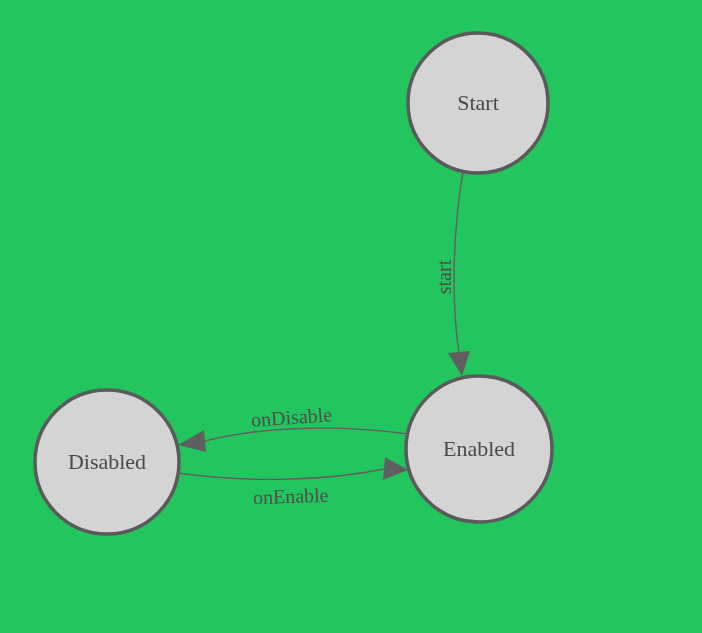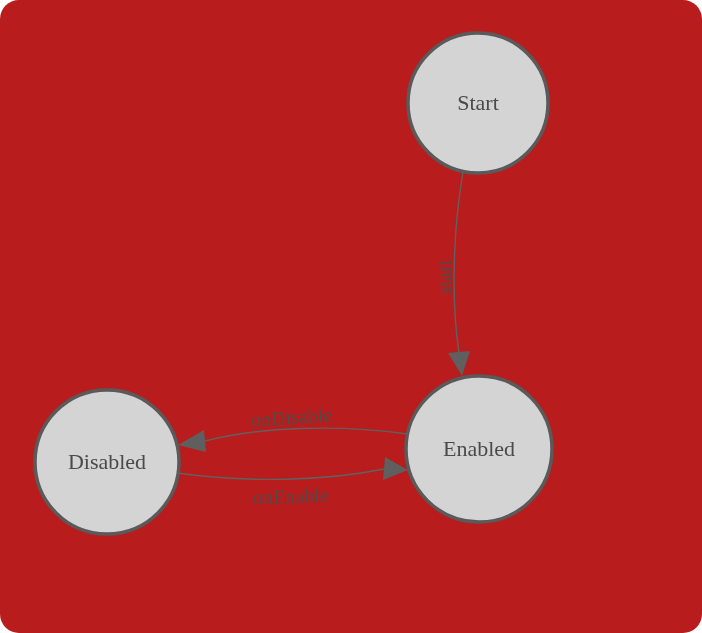--- a/index.html
+++ b/index.html
@@ -4,23 +4,22 @@
 <style>
   html, body {
     margin: 0;
     padding: 0;
     background: #ffffff;
   }
   .canvas {
     position: relative;
     width: 702px;
     height: 633px;
-    background: #b91c1c;
+    background: #22c55e;
     overflow: hidden;
-    border-radius: 19px;
   }
   svg {
     display: block;
   }
   .node-circle {
     fill: #d4d4d4;
     stroke: #5a5a5a;
     stroke-width: 3.5;
   }
   .edge-path {

